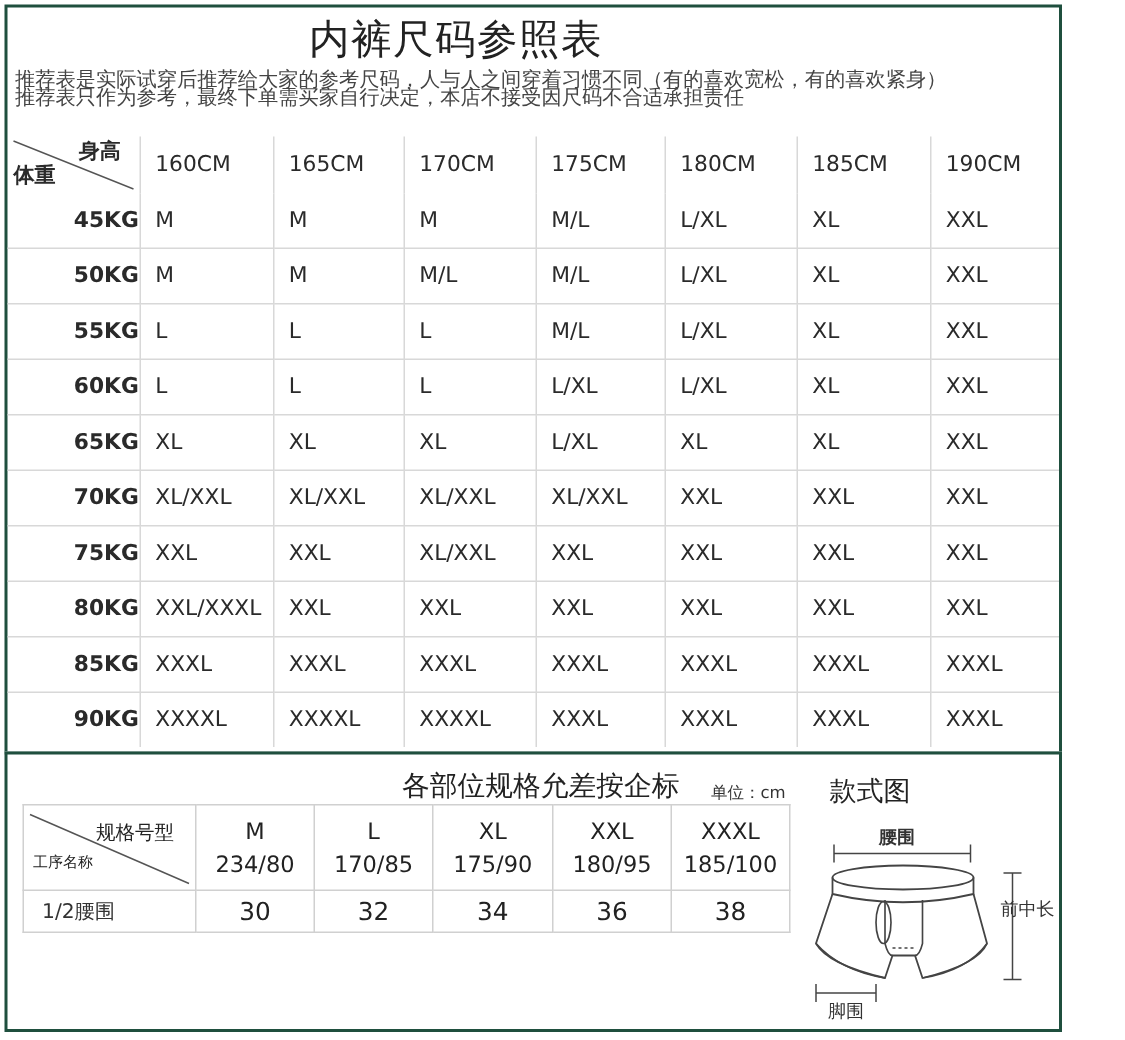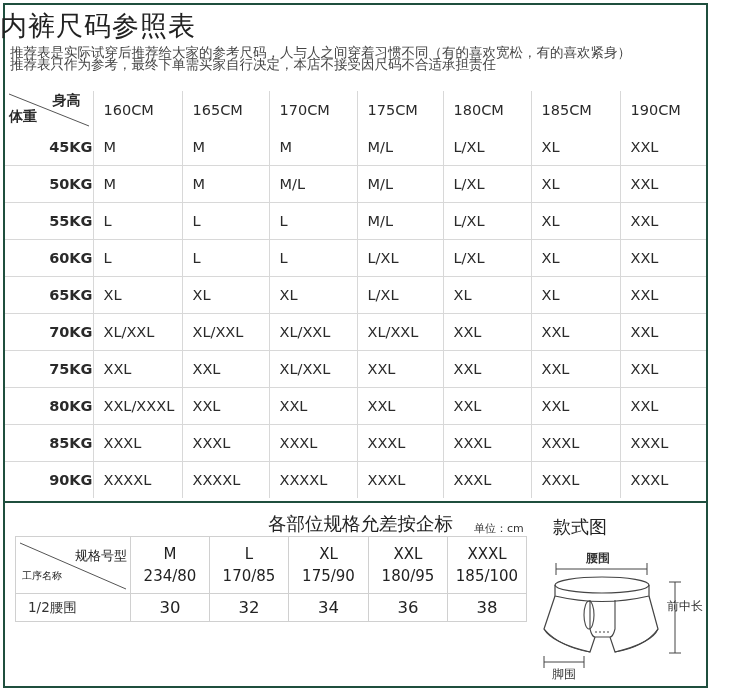--- a/index.html
+++ b/index.html
@@ -2,21 +2,21 @@
 <html><head>
 <meta charset="utf-8">
 <style>
   html, body { margin: 0; padding: 0; background: #ffffff; }
   body { width: 750px; height: 693px; position: relative; overflow: hidden;
          font-family: "DejaVu Sans", "Liberation Sans", sans-serif; color: #333; }
   .frame { position: absolute; border: 2px solid #1f4f3e; box-sizing: border-box; background: #fff; }
   #top-frame { left: 3px; top: 3px; width: 705px; height: 500px; }
   #bottom-frame { left: 3px; top: 501px; width: 705px; height: 187px; }
 
-  .title { position: absolute; left: 0; width: 608px; top: 8px; text-align: left;
+  .title { position: absolute; left: 0; width: 608px; top: 8px; text-align: center;
            font-size: 27px; color: #222; letter-spacing: 1px; }
   .note { position: absolute; left: 10px; font-size: 13.5px; color: #444; white-space: nowrap; }
   #note1 { top: 44px; }
   #note2 { top: 56px; text-align: right; }
 
   table.size { position: absolute; left: 5px; top: 91px; border-collapse: collapse;
                table-layout: fixed; }
   table.size td { border: 1px solid #d8d8d8; font-size: 14.5px; color: #2a2a2a;
                   padding: 0 0 0 10px; height: 36px; text-align: left; vertical-align: middle;
                   white-space: nowrap; }
@@ -34,21 +34,21 @@
   .sub-title { position: absolute; left: 268px; top: 511px; font-size: 18.5px; color: #222; }
   .unit { position: absolute; left: 474px; top: 521px; font-size: 11px; color: #333; }
 
   table.spec { position: absolute; left: 15px; top: 536px; border-collapse: collapse; table-layout: fixed; }
   table.spec td { border: 1px solid #d0d0d0; text-align: center; font-size: 16.5px; color: #222;
                   height: 27px; padding: 0; white-space: nowrap; }
   table.spec tr.hdr td { height: 56px; font-size: 15px; line-height: 22px; }
   table.spec td.rowlabel { text-align: left; padding-left: 12px; font-size: 13.5px; color: #333; }
   .spec-diag { position: relative; }
   .spec-diag svg { position: absolute; left: 0; top: 0; }
-  .spec-diag .tr { position: absolute; right: 3px; top: 8px; font-size: 13px; }
+  .spec-diag .tr { position: absolute; right: 14px; top: 8px; font-size: 13px; }
   .spec-diag .bl { position: absolute; left: 6px; bottom: 6px; font-size: 10px; }
 
   .style-title { position: absolute; left: 553px; top: 515px; font-size: 18px; color: #222; }
   #garment { position: absolute; left: 540px; top: 545px; }
   .glabel { position: absolute; font-size: 12px; color: #333; }
 </style>
 </head>
 <body>
 
 <div class="frame" id="top-frame"></div>

